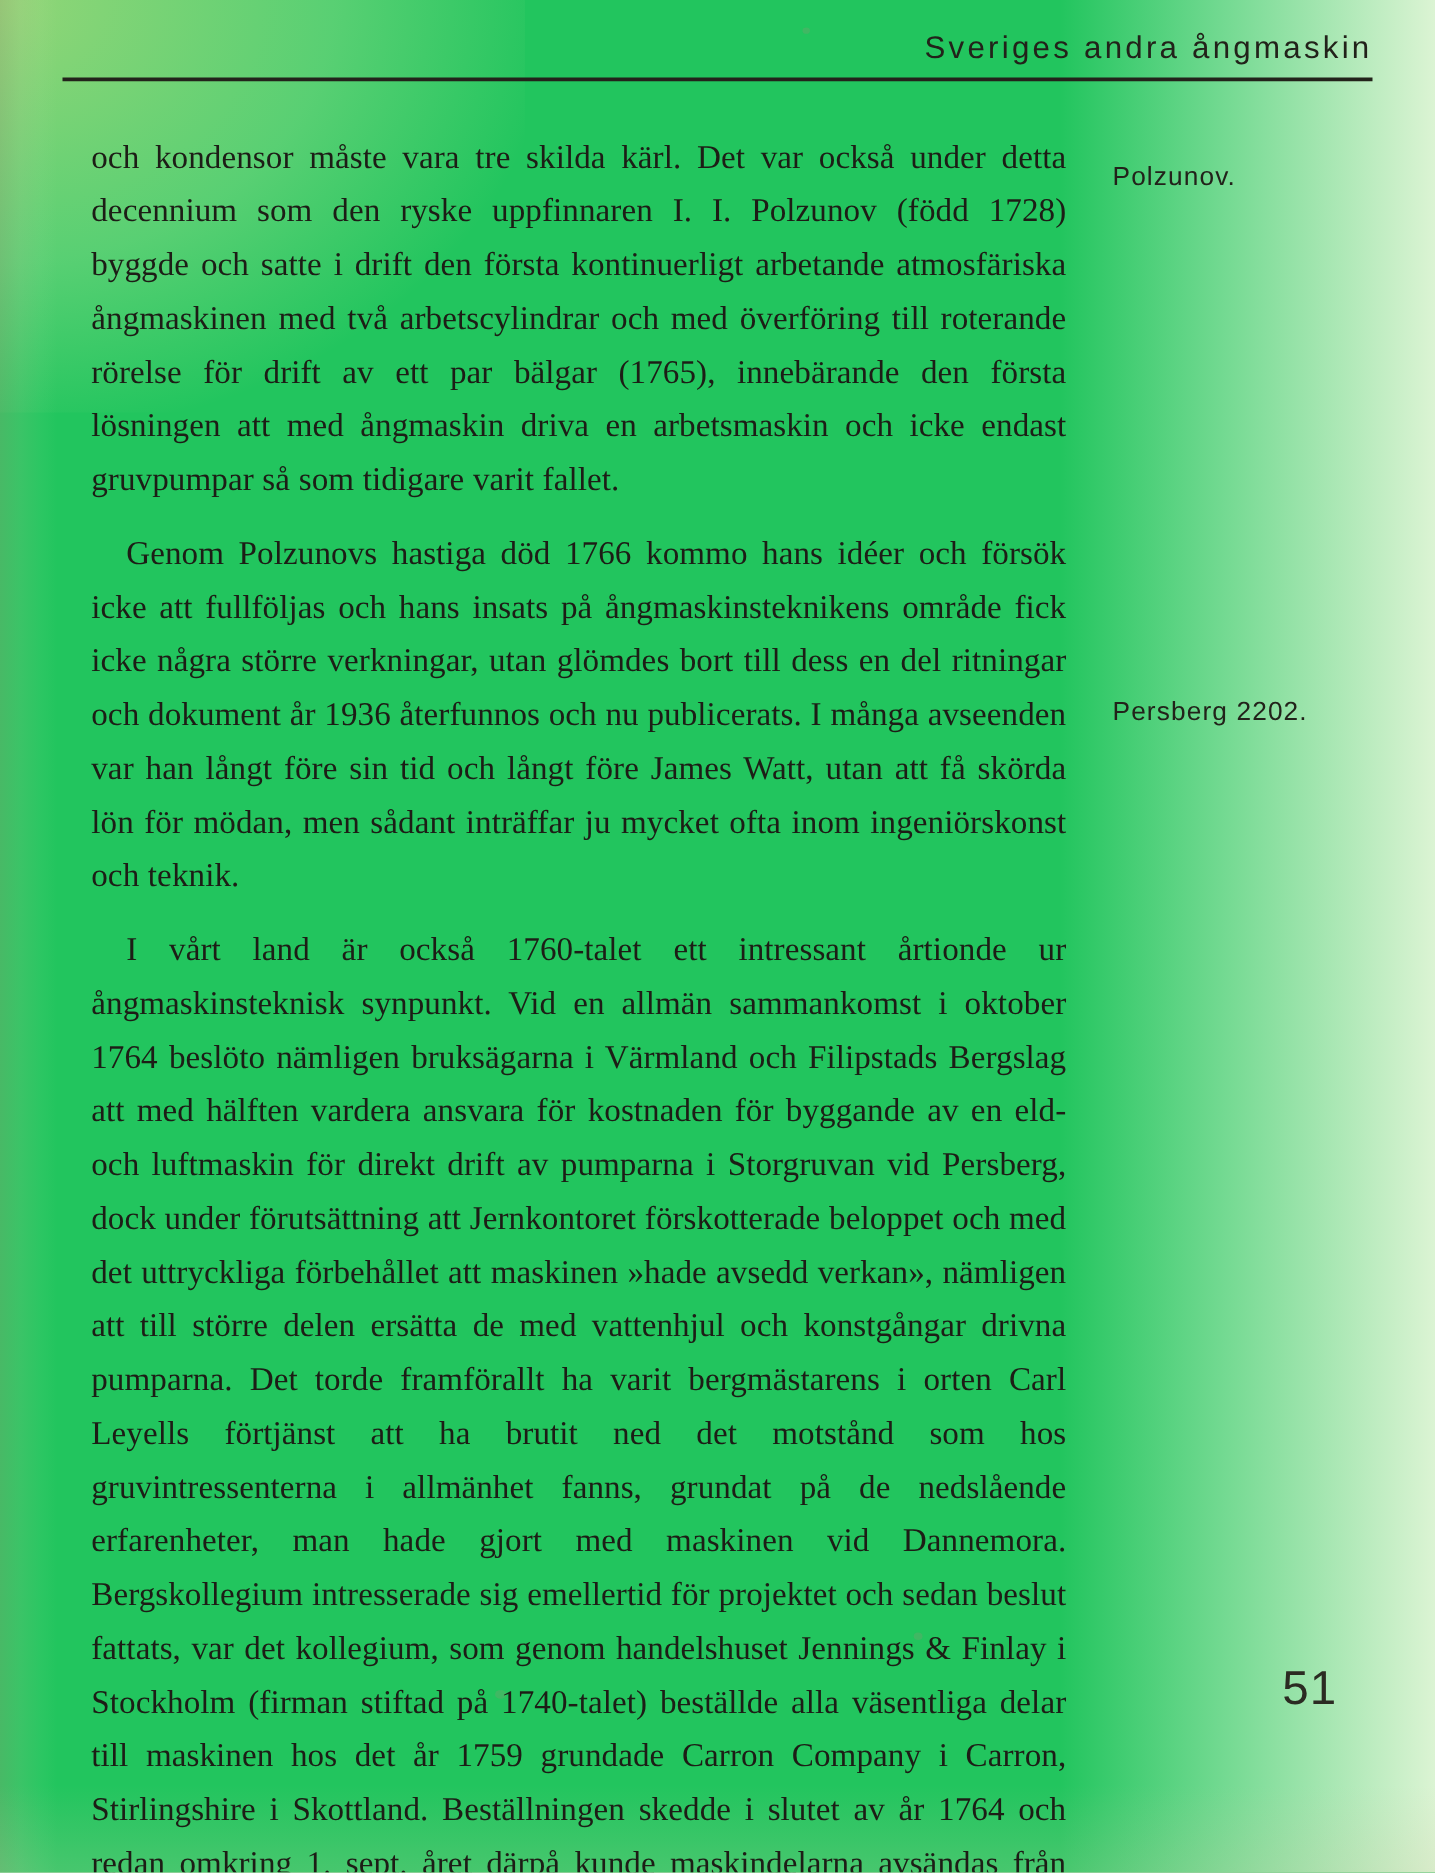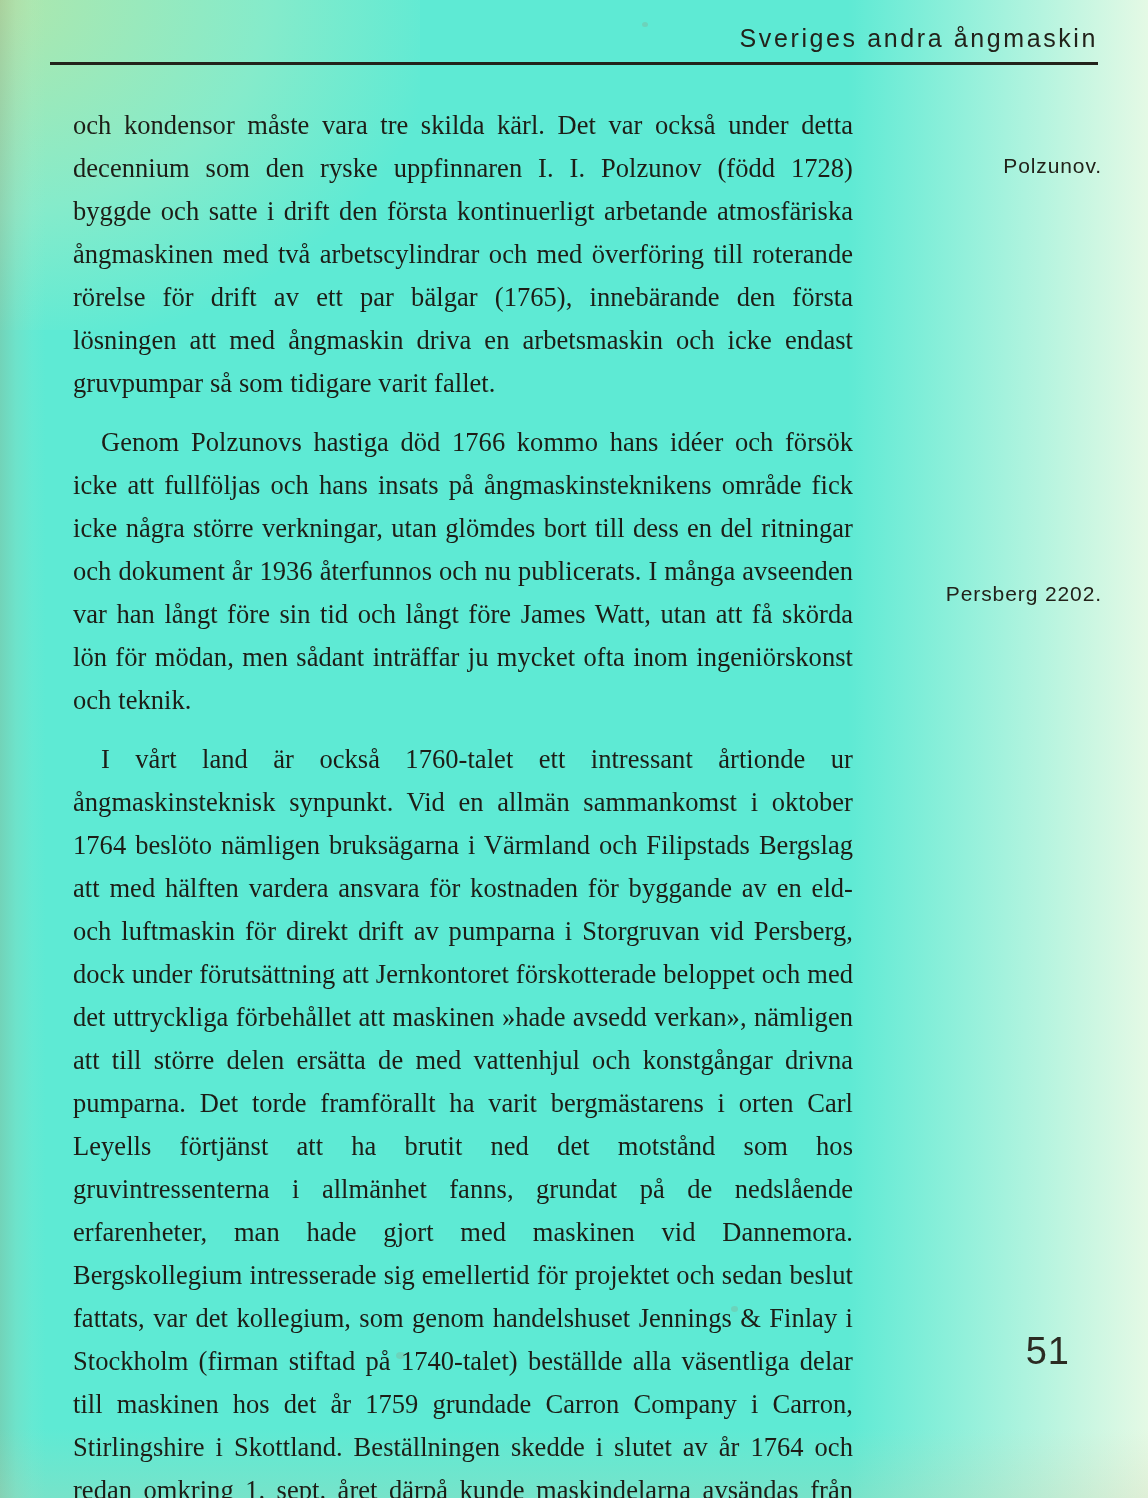--- a/index.html
+++ b/index.html
@@ -7,21 +7,21 @@
     padding: 0;
     background: #d8d8c0;
   }
 
   .page {
     position: relative;
     width: 1148px;
     height: 1498px;
     margin: 0 auto;
     overflow: hidden;
-    background: #5eead4;
+    background: #22c55e;
     font-family: "Liberation Serif", serif;
     color: #1d1d16;
   }
 
   
   .paper-tint-warm {
     position: absolute;
     left: 0; top: 0;
     width: 420px; height: 330px;
     background: radial-gradient(ellipse at 0% 0%, rgba(240,228,140,0.55) 0%, rgba(245,238,175,0.26) 45%, rgba(248,248,220,0) 75%);
@@ -98,27 +98,25 @@
   }
   .body-col p.last-justify {
     text-align-last: justify;
   }
 
   
   .margin-col {
     position: absolute;
     left: 890px;
     width: 212px;
-    text-align: right;
     font-family: "Liberation Sans", sans-serif;
     font-size: 21px;
     letter-spacing: 0.9px;
     color: #22221a;
     white-space: nowrap;
-    margin-top: 24px;
   }
   .margin-note-1 { top: 130px; }
   .margin-note-2 { top: 558px; }
 
   
   .folio {
     position: absolute;
     left: 890px;
     top: 1330px;
     width: 180px;

